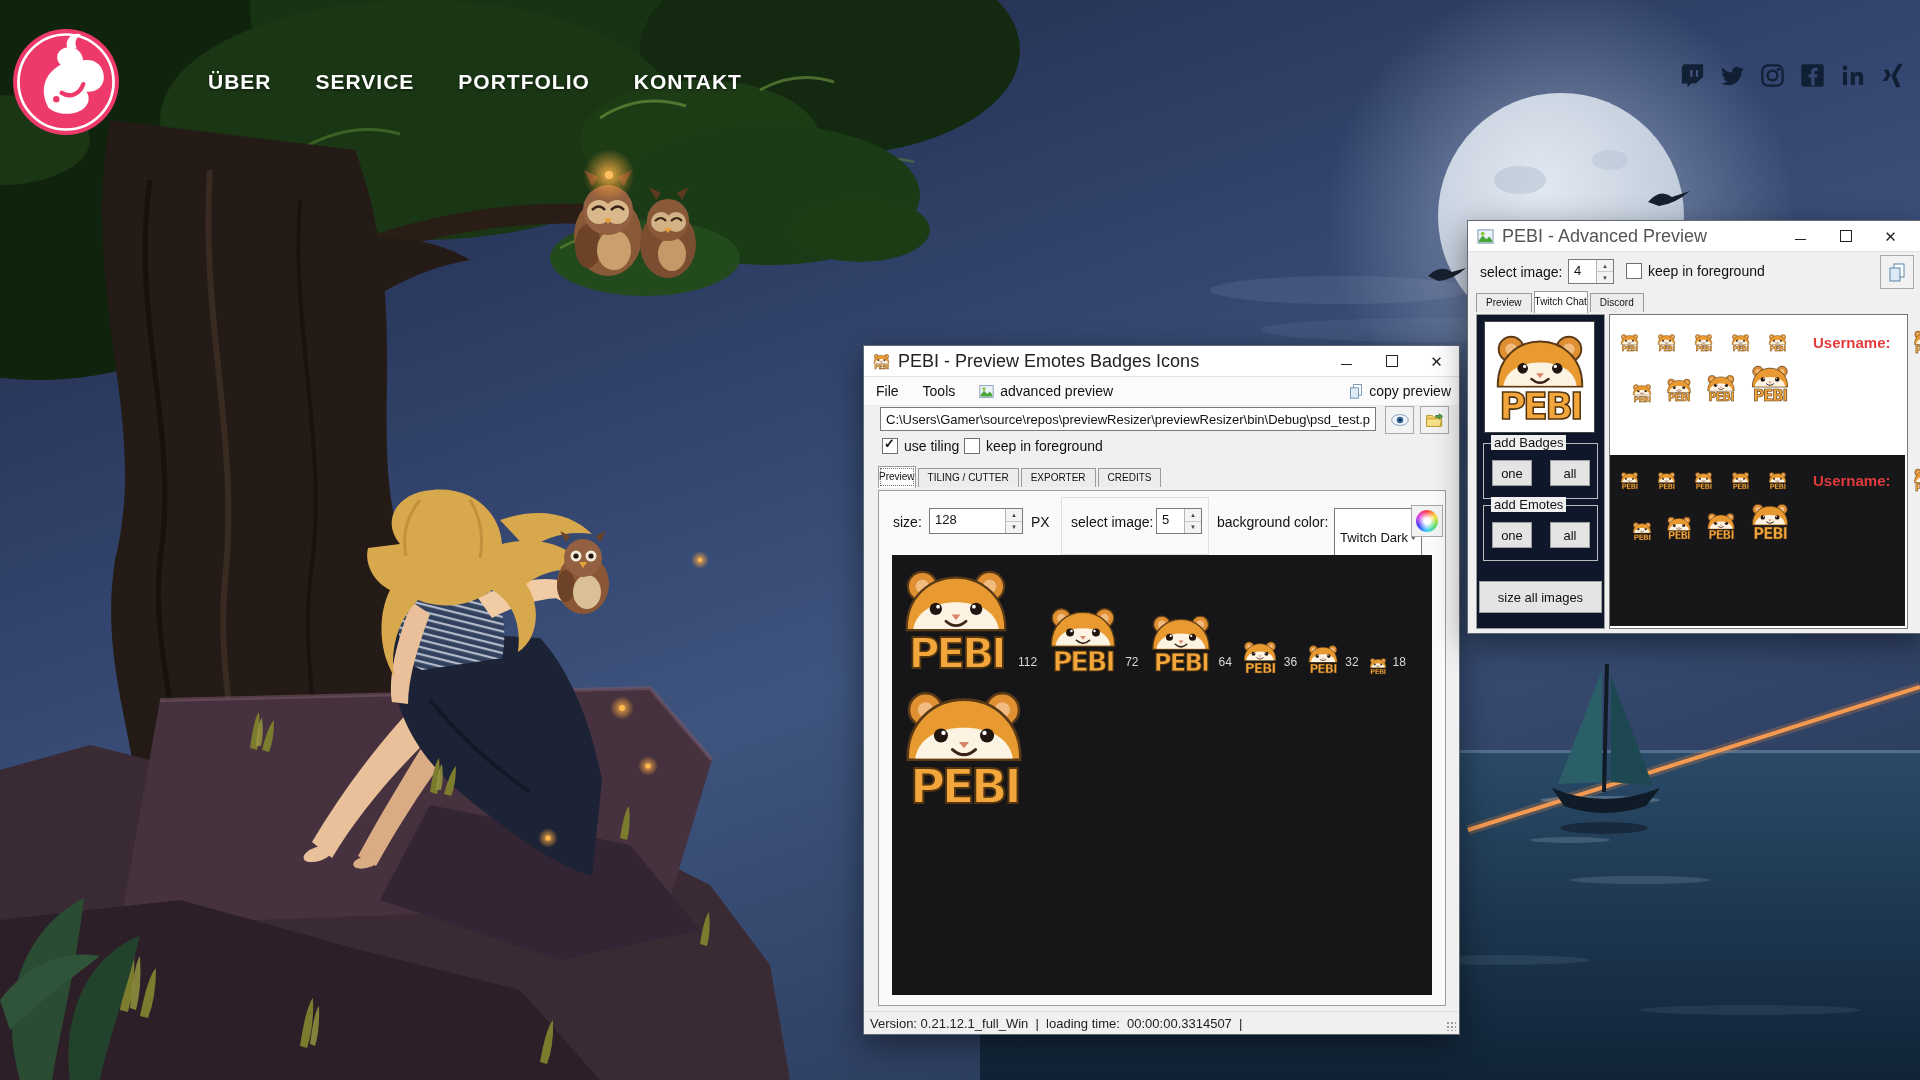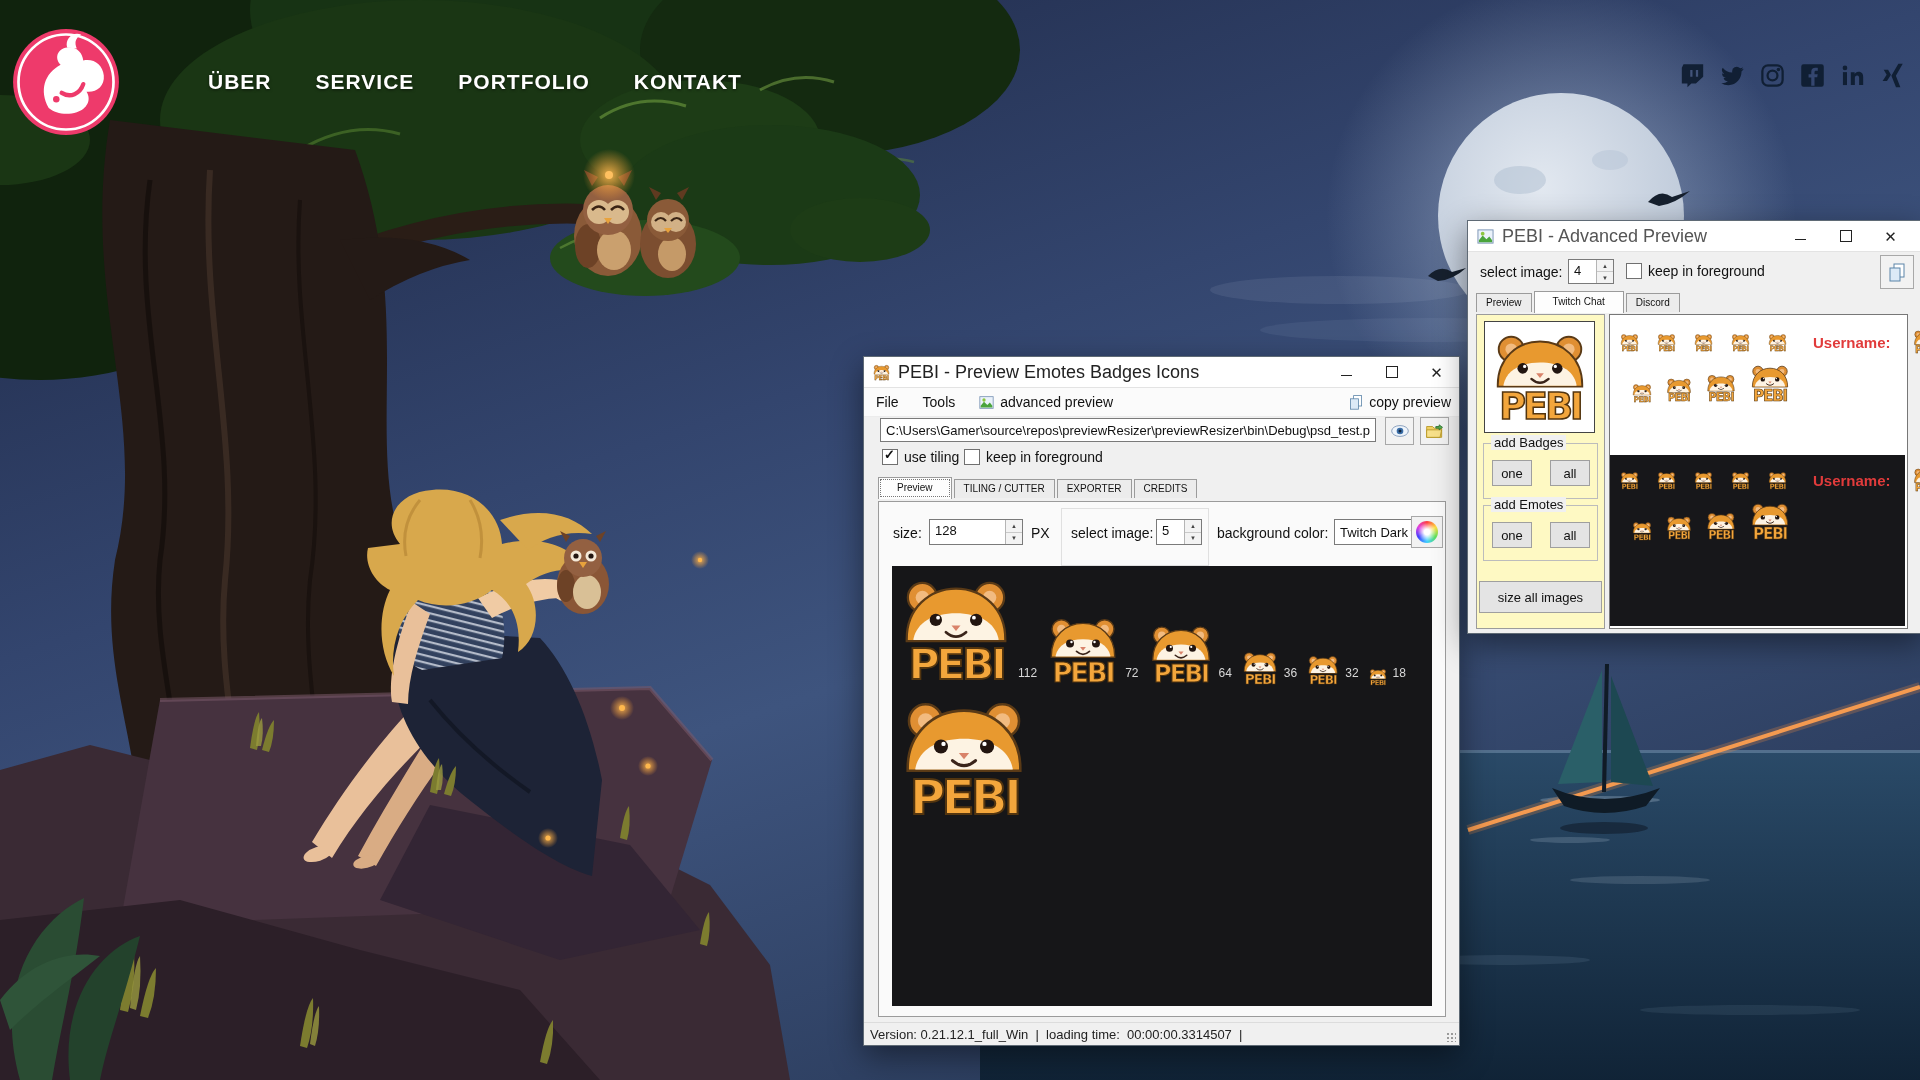--- a/index.html
+++ b/index.html
@@ -41,34 +41,34 @@
   .sqbtn{position:absolute;background:#f2f2f2;border:1px solid #a8a8a8;display:flex;
          align-items:center;justify-content:center;cursor:pointer;}
 
   .chk{display:flex;align-items:center;gap:6px;font-size:14px;color:#111;position:absolute;cursor:pointer;}
   .chk .box{width:14px;height:14px;background:#fff;border:1px solid #707070;position:relative;}
   .chk .box.checked::after{content:"\2713";position:absolute;left:1px;top:-3px;font-size:13px;font-weight:bold;color:#111;}
 
   .tabs{position:absolute;display:flex;align-items:flex-end;}
   .tab{font-size:10px;color:#111;background:#ececec;border:1px solid #9b9b9b;border-bottom:none;
        padding:3px 9px 4px;margin-right:2px;cursor:pointer;}
-  .tab.active{background:#fdfdfd;padding:4px 18px 6px;position:relative;top:1px;}
+  .tab.active{background:#fdfdfd;padding:4px 0 6px;position:relative;top:1px;}
   .tab.active.focusdot{outline:1px dotted #777;outline-offset:-3px;}
 
   .panel{position:absolute;background:#fafafa;border:1px solid #9b9b9b;}
 
   .spin{position:absolute;display:flex;border:1px solid #7a7a7a;background:#fff;}
   .spin .val{font-size:13px;padding:3px 5px;flex:1;color:#111;}
   .spin .ud{width:16px;display:flex;flex-direction:column;border-left:1px solid #b5b5b5;}
   .spin .ud div{flex:1;background:#f3f3f3;border-bottom:1px solid #c9c9c9;display:flex;align-items:center;
                 justify-content:center;font-size:6px;color:#444;cursor:pointer;}
   .spin .ud div:last-child{border-bottom:none;}
 
   .combo{position:absolute;border:1px solid #7a7a7a;background:#fff;font-size:13px;color:#111;
-         display:flex;align-items:center;padding:0 5px;cursor:pointer;}
+         display:flex;align-items:center;padding:16px 5px;cursor:pointer;}
   .combo .chev{margin-left:auto;font-size:11px;color:#555;transform:scaleY(.8);}
 
   .label{position:absolute;font-size:14px;color:#111;white-space:nowrap;}
 
   .darkpanel{position:absolute;background:#161618;}
   .prow{display:flex;align-items:flex-end;gap:8px;padding:8px 0 0 8px;}
   .psize{color:#d8d8d8;font-size:12px;margin:0 2px 6px -2px;}
 
   .statusbar{position:absolute;left:0;right:0;bottom:0;height:22px;background:#f0f0f0;
              border-top:1px solid #dcdcdc;display:flex;align-items:center;}
@@ -334,21 +334,21 @@
       </g>
     </svg>
   <svg viewBox="0 0 24 24">
       <g fill="#0d1b2e">
         <path d="M4.2,6.8 L6.8,11.3 L3.2,16.8 h3.9 l3.5-5.4 L8.1,6.8 Z"></path>
         <path d="M17.2,1.5 L11,12.2 L15.1,22.5 h3.9 L15,12.2 L21.1,1.5 Z"></path>
       </g>
     </svg>
 </div>
 
-<div class="win" style="left:863px;top:356px;width:595px;height:688px;">
+<div class="win" style="left:863px;top:345px;width:595px;height:688px;">
   <div class="titlebar">
     <svg class="appicon" viewBox="0 0 100 100">
         <use href="#pebi"></use>
       </svg>
     <span class="title">PEBI - Preview Emotes Badges Icons</span>
     <div class="winbtns">
       <div class="wbtn">
           <div class="glyph-min"></div>
         </div>
       <div class="wbtn">
@@ -525,21 +525,21 @@
         <rect x="3" y="6" width="10" height="13" fill="#dceaf7" stroke="#5b84a8"></rect>
       </svg>
   </div>
 
   <div class="tabs" style="left:8px;top:69px;">
       <div class="tab">Preview</div>
       <div class="tab active">Twitch Chat</div>
       <div class="tab">Discord</div>
     </div>
 
-  <div class="panel" style="left:8px;top:93px;width:127px;height:313px;background:#fef9c3;">
+  <div class="panel" style="left:8px;top:93px;width:127px;height:313px;background:#0f172a;">
     <div style="position:absolute;left:7px;top:6px;width:109px;height:110px;background:#fff;border:1px solid #444;
                 display:flex;align-items:center;justify-content:center;">
       <svg width="96" height="96" viewBox="0 0 100 100">
           <use href="#pebi"></use>
         </svg>
     </div>
     <div class="groupbox" style="left:6px;top:128px;width:113px;height:54px;">
       <span class="gtitle">add Badges</span>
       <div class="fbtn" style="left:8px;top:16px;width:38px;height:24px;">one</div>
       <div class="fbtn" style="left:66px;top:16px;width:38px;height:24px;">all</div>

